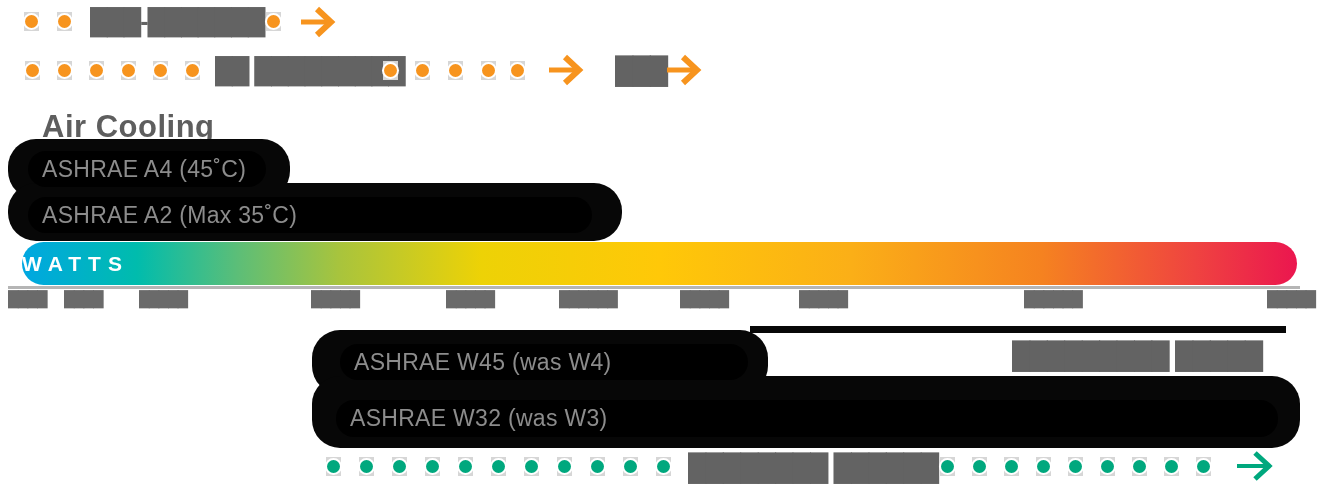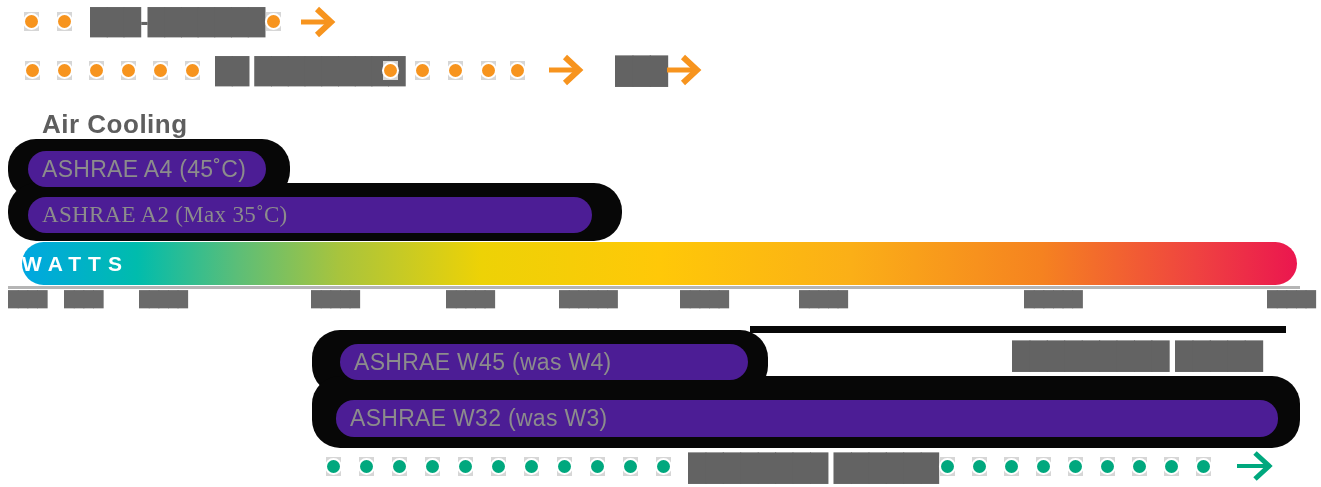--- a/index.html
+++ b/index.html
@@ -13,23 +13,23 @@
   .blob-lg{font-size:25px;}
   .blob-xl{font-size:26px;}
   .blob-tick{font-size:15px;color:#6a6a6a;}
   
   .dot{position:absolute;width:15px;height:19px;background:#d6d6d6;}
   .dot::after{content:"";position:absolute;left:1px;top:3px;width:13px;height:13px;border-radius:50%;
     background:var(--c,#F7941E);box-shadow:0 0 0 2px #ffffff;}
   .dot.teal{--c:#00A87E;}
   
   .blk{position:absolute;background:#070707;border-radius:28px;}
-  .pill{position:absolute;background:#4c1d95;border-radius:18px;display:flex;align-items:center;
+  .pill{position:absolute;background:#000000;border-radius:18px;display:flex;align-items:center;
     padding-left:14px;box-sizing:border-box;color:#8C8C8C;font-size:23px;letter-spacing:.3px;white-space:nowrap;}
-  .section-title{position:absolute;font-weight:bold;color:#5E5E5E;font-size:26px;letter-spacing:.5px;}
+  .section-title{position:absolute;font-weight:bold;color:#5E5E5E;font-size:31px;letter-spacing:.5px;}
   .bar{position:absolute;left:22px;top:242px;width:1275px;height:43px;border-radius:22px;
     background:linear-gradient(90deg,#00A7E2 0%,#00BCAD 9%,#5DBE77 17%,#A9C43C 25%,#EDD206 36%,
       #FFC808 50%,#FBAF17 65%,#F58220 80%,#EF4340 92%,#EB164F 100%);
     display:flex;align-items:center;}
   .bar-label{color:#ffffff;font-weight:bold;font-size:21px;letter-spacing:7px;}
   .axis-line{position:absolute;left:8px;top:286px;width:1292px;height:3px;background:#b5b5b5;}
   .strip{position:absolute;background:#070707;}
   svg.arrow{position:absolute;overflow:visible;}
 </style>
 </head>
@@ -72,21 +72,21 @@
     </svg>
   </div>
 
   <div>
     <div class="section-title" style="left:42px;top:109px;">Air Cooling</div>
     <div class="blk" style="left:8px;top:139px;width:282px;height:60px;"></div>
     <div class="blk" style="left:8px;top:183px;width:614px;height:58px;"></div>
     <div class="pill" style="left:28px;top:151px;width:238px;height:36px;">
       <span>ASHRAE A4 (45˚C)</span>
     </div>
-    <div class="pill" style="left:28px;top:197px;width:564px;height:36px;font-family:Liberation Serif, serif;">
+    <div class="pill" style="left:28px;top:197px;width:564px;height:36px;">
       <span>ASHRAE A2 (Max 35˚C)</span>
     </div>
   </div>
 
   <div>
     <div class="bar">
       <span class="bar-label">WATTS</span>
     </div>
     <div class="axis-line"></div>
     <span class="abs blob blob-tick" style="left:8px;top:291px;">████</span>

